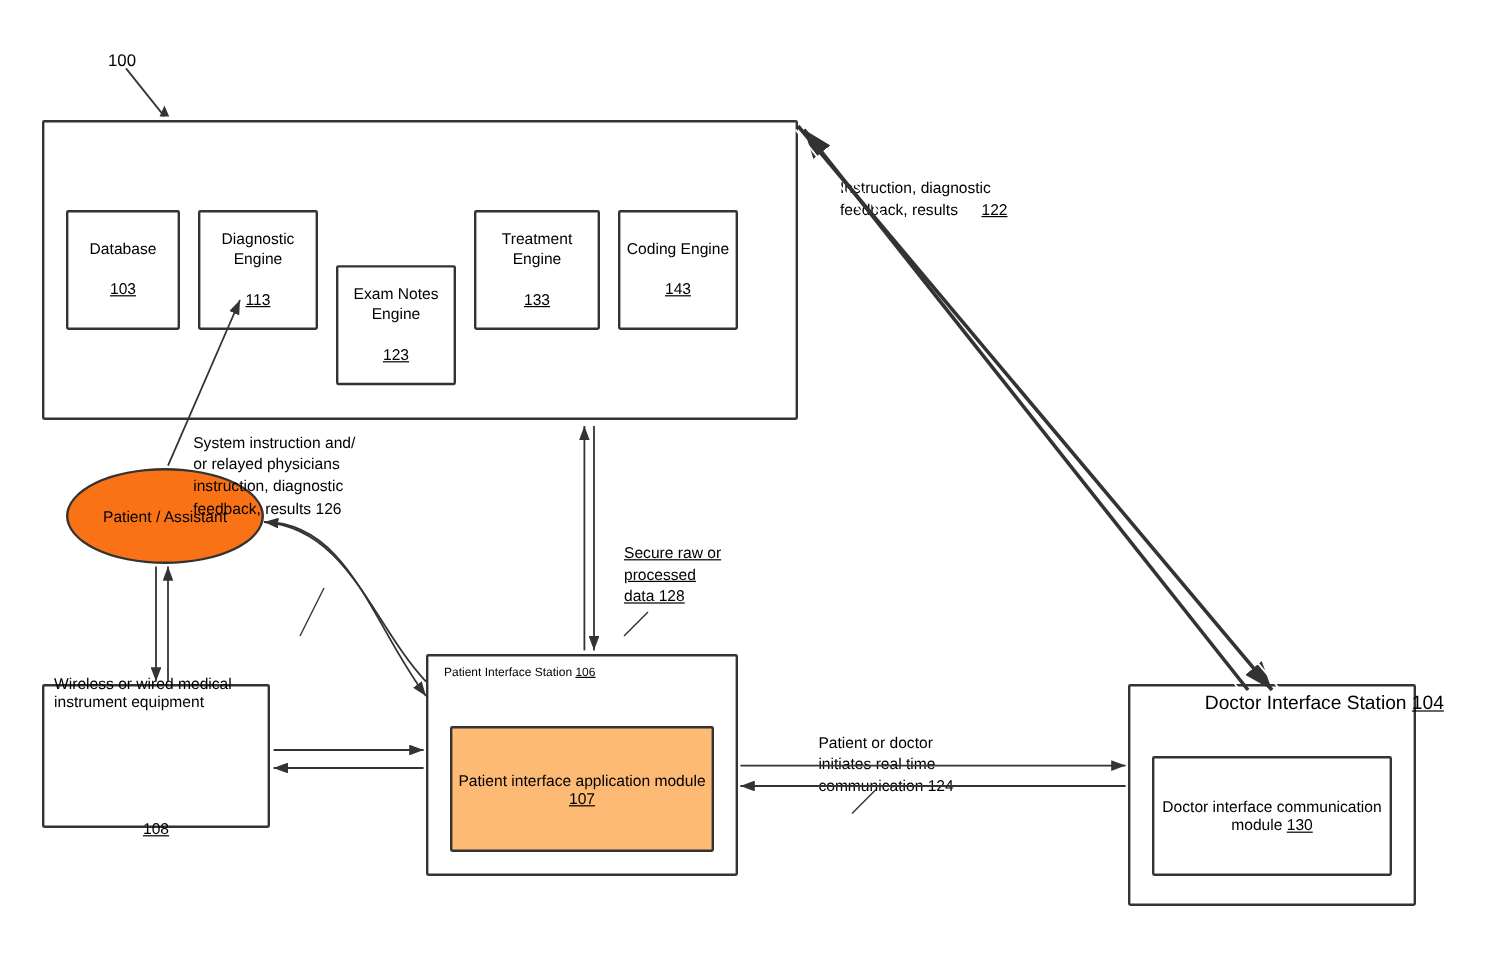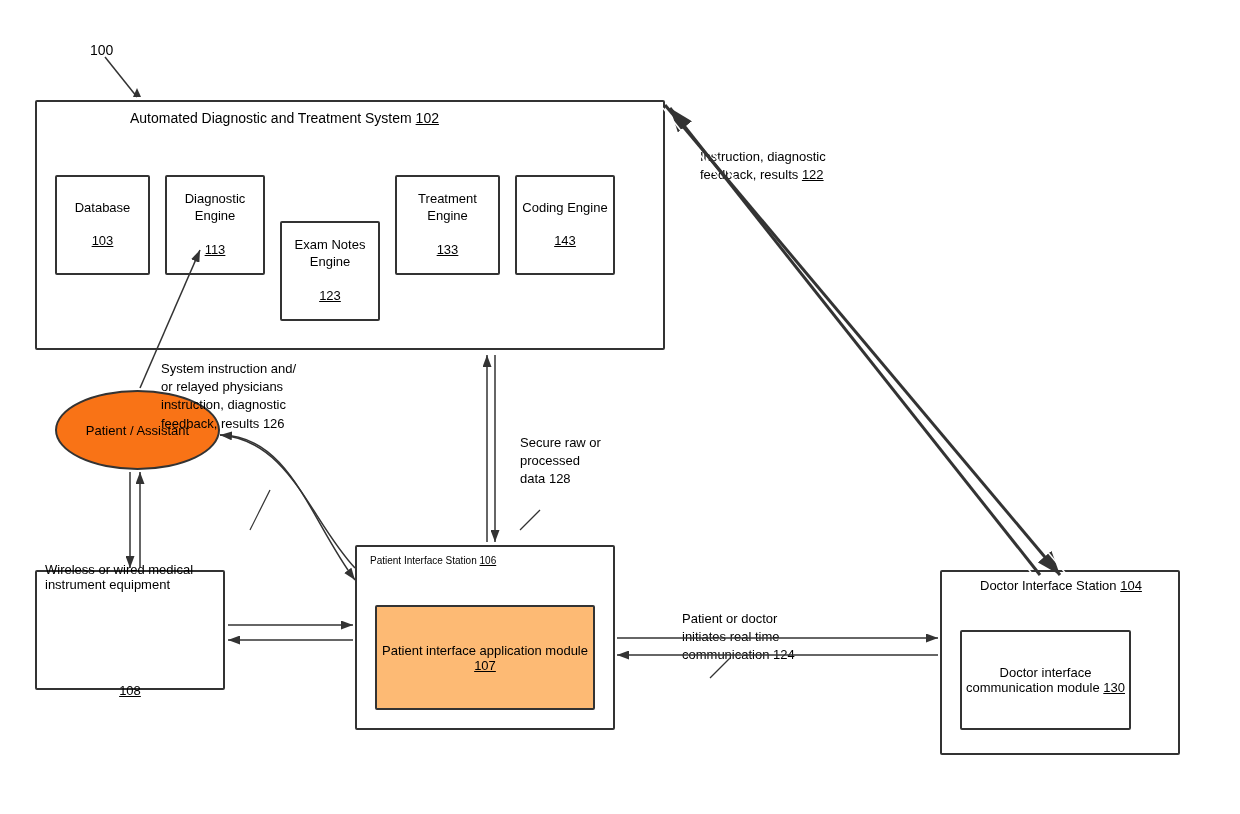--- a/index.html
+++ b/index.html
@@ -169,29 +169,29 @@
       position: absolute;
       top: 570px; left: 940px;
       width: 240px;
       height: 185px;
       border: 2px solid #333;
       border-radius: 2px;
       background: #fff;
     }
     .doctor-station-title {
       position: absolute;
-      top: 578px; left: 980px;
-      font-size: 13px;
+      top: 578px; left: 1004px;
+      font-size: 16px;
     }
 
     
     .doctor-comm-box {
       position: absolute;
       top: 630px; left: 960px;
-      width: 171px;
+      width: 200px;
       height: 100px;
       border: 2px solid #333;
       border-radius: 2px;
       display: flex;
       align-items: center;
       justify-content: center;
       text-align: center;
       font-size: 13px;
       background: #fff;
     }
@@ -219,23 +219,20 @@
 <div class="diagram">
 
   <div class="ref-100">100</div>
 
   <svg style="position:absolute;top:52px;left:95px;width:55px;height:55px;">
     <line x1="10" y1="5" x2="42" y2="45" stroke="#333" stroke-width="1.5"></line>
     <polygon points="38,45 46,45 42,36" fill="#333"></polygon>
   </svg>
 
   <div class="system-box"></div>
-  <div class="system-title">
-    <span>Automated Diagnostic and Treatment System</span> <span class="system-title-underline">102</span>
-  </div>
 
   <div class="engine-box db-box">
     <span>Database</span>
       <br>
     <span class="underline">103</span>
   </div>
 
   <div class="engine-box diag-box">
     <span>Diagnostic Engine</span>
       <br>
@@ -286,28 +283,28 @@
     <span>Doctor Interface Station</span> <span style="text-decoration:underline;">104</span>
   </div>
 
   <div class="doctor-comm-box">
     <div>
       <span>Doctor interface communication module</span> <span class="underline">130</span>
     </div>
   </div>
 
   <div class="label" style="top:148px; left:700px; width:230px;">
-    Instruction, diagnostic<br>feedback, results <span style="text-decoration:underline;">122</span>
+    Instruction, diagnostic<br>feedback, results <span style="text-decoration:underline;margin-left:16px;">122</span>
   </div>
 
   <div class="label" style="top:360px; left:161px; width:230px;">
     System instruction and/<br>or relayed physicians<br>instruction, diagnostic<br>feedback, results 126
   </div>
 
-  <div class="label" style="top:434px; left:520px; width:150px;">
+  <div class="label" style="top:452px; left:520px; width:150px;text-decoration:underline;">
     Secure raw or<br>processed<br>data 128
   </div>
 
 
   <div class="label" style="top:610px; left:682px; width:230px;">
     Patient or doctor<br>initiates real time<br>communication 124
   </div>
 
   <svg class="arrow-svg">
     <defs>

